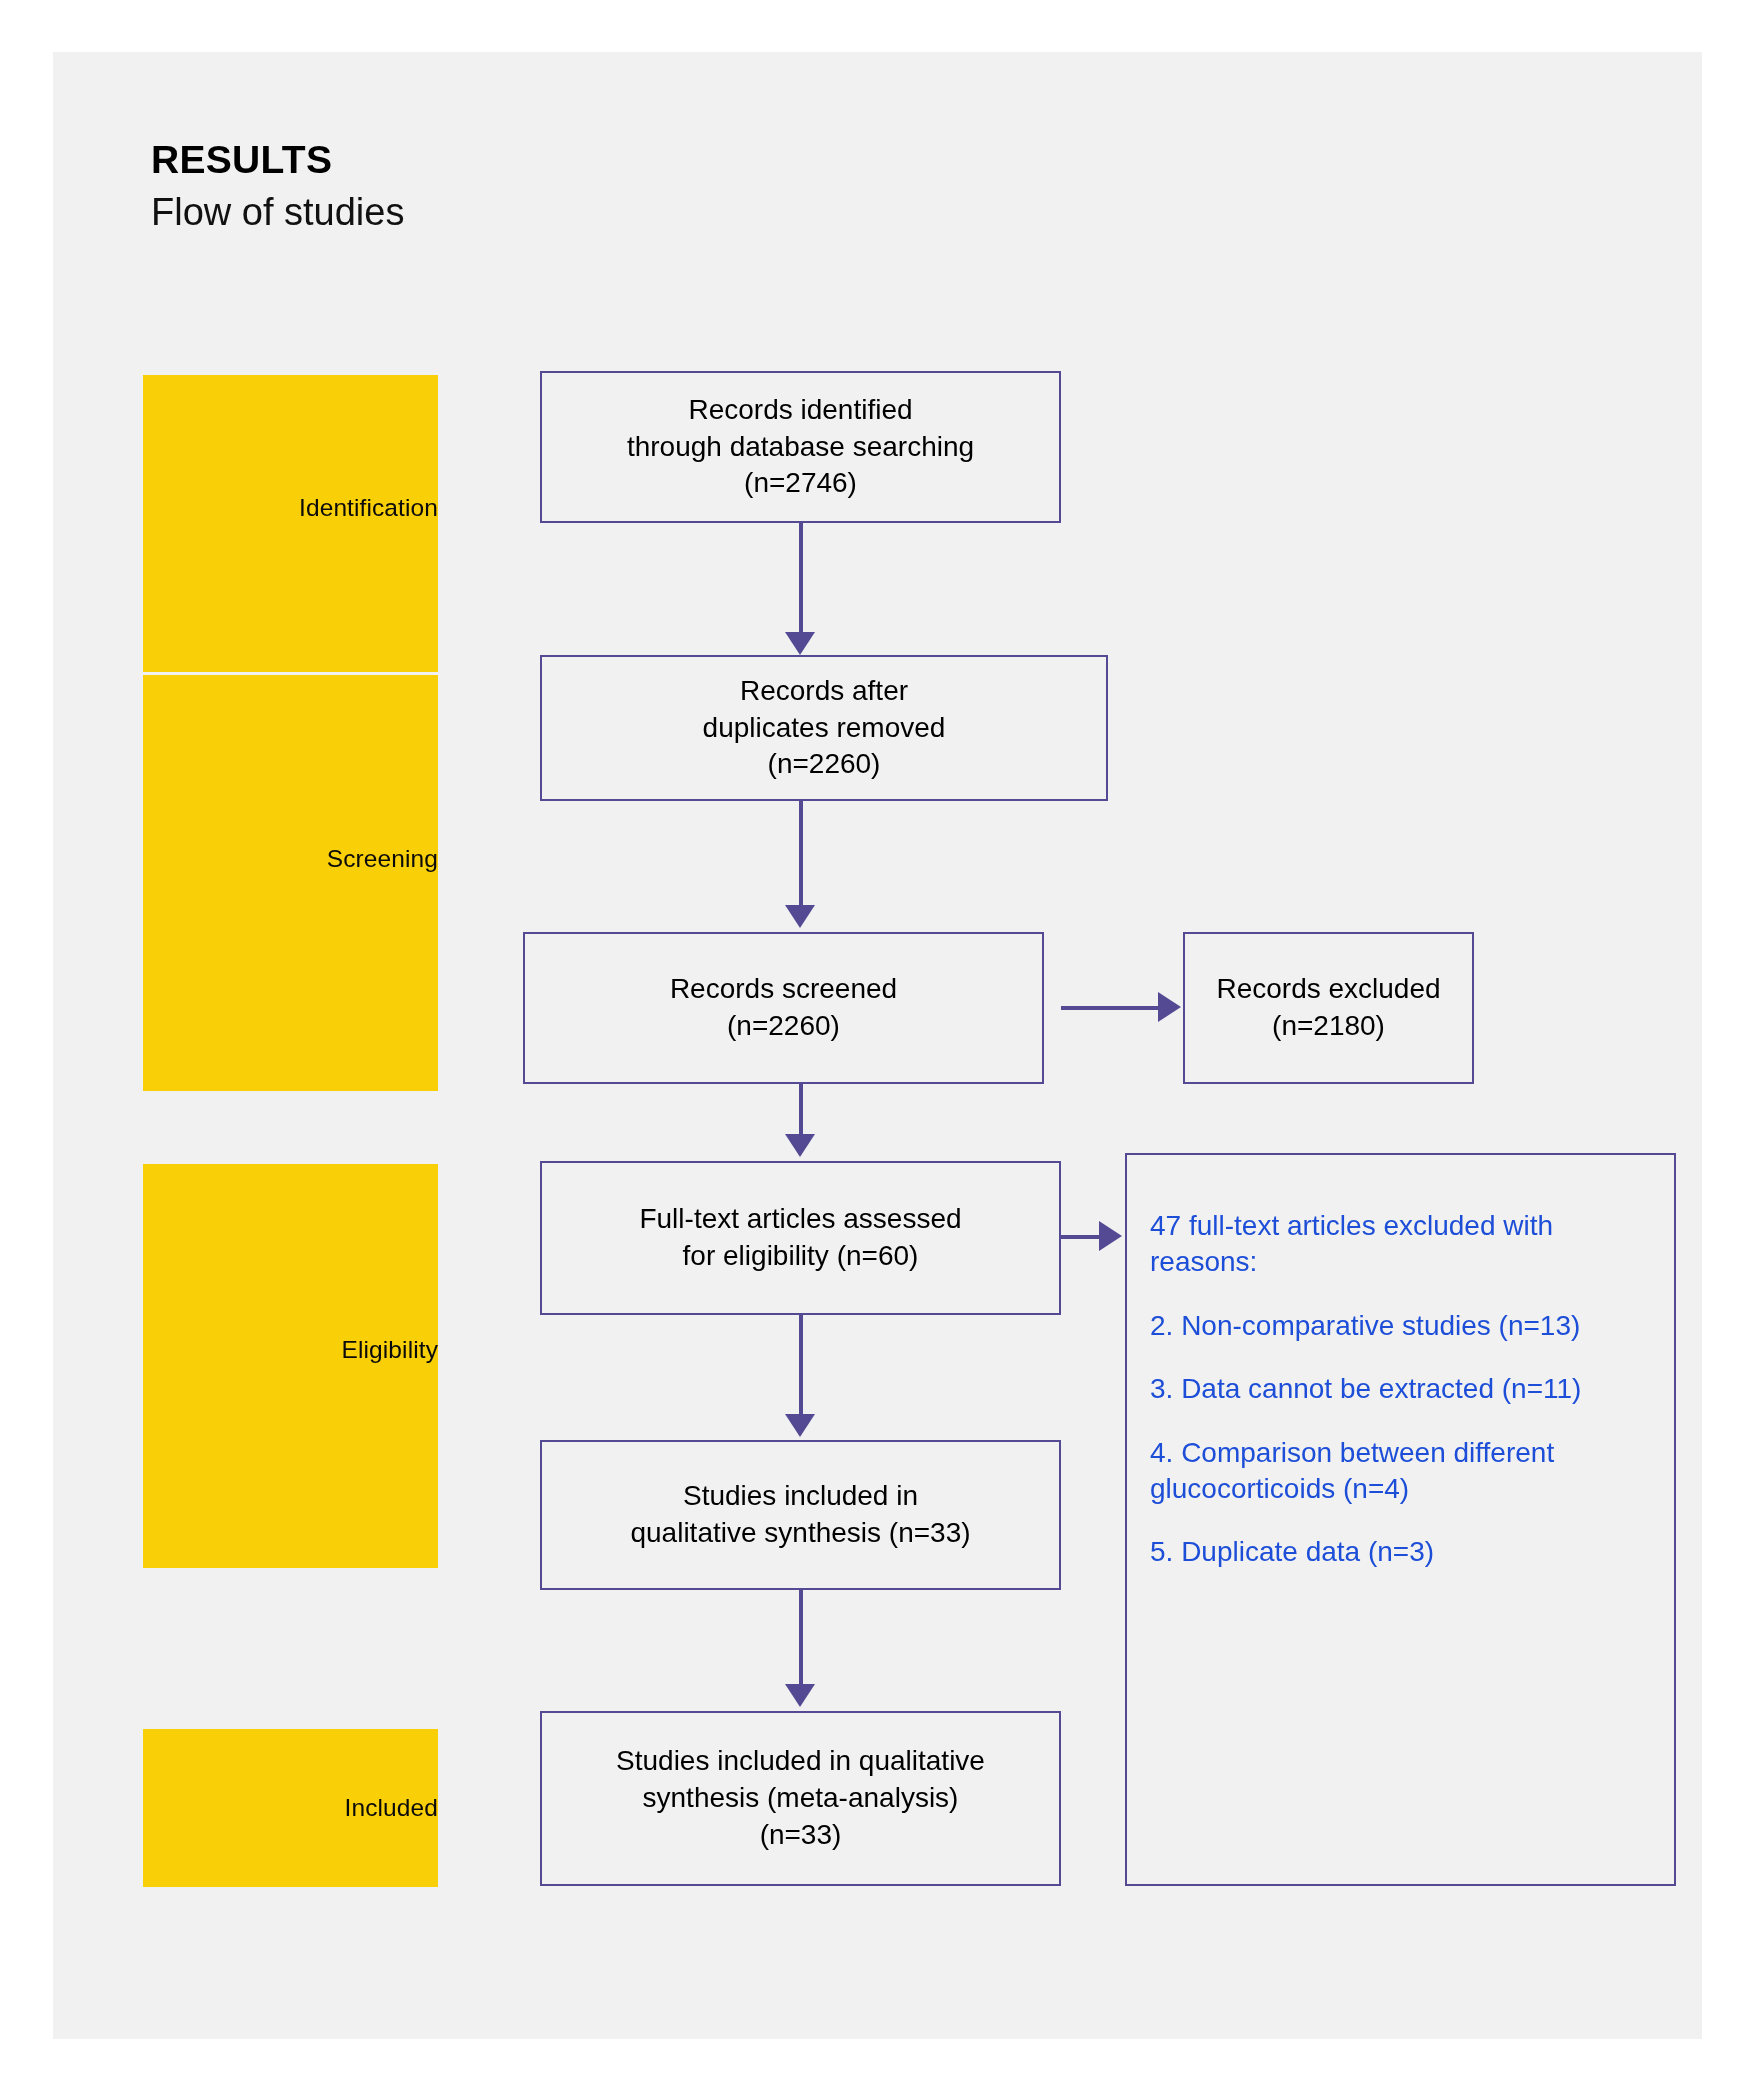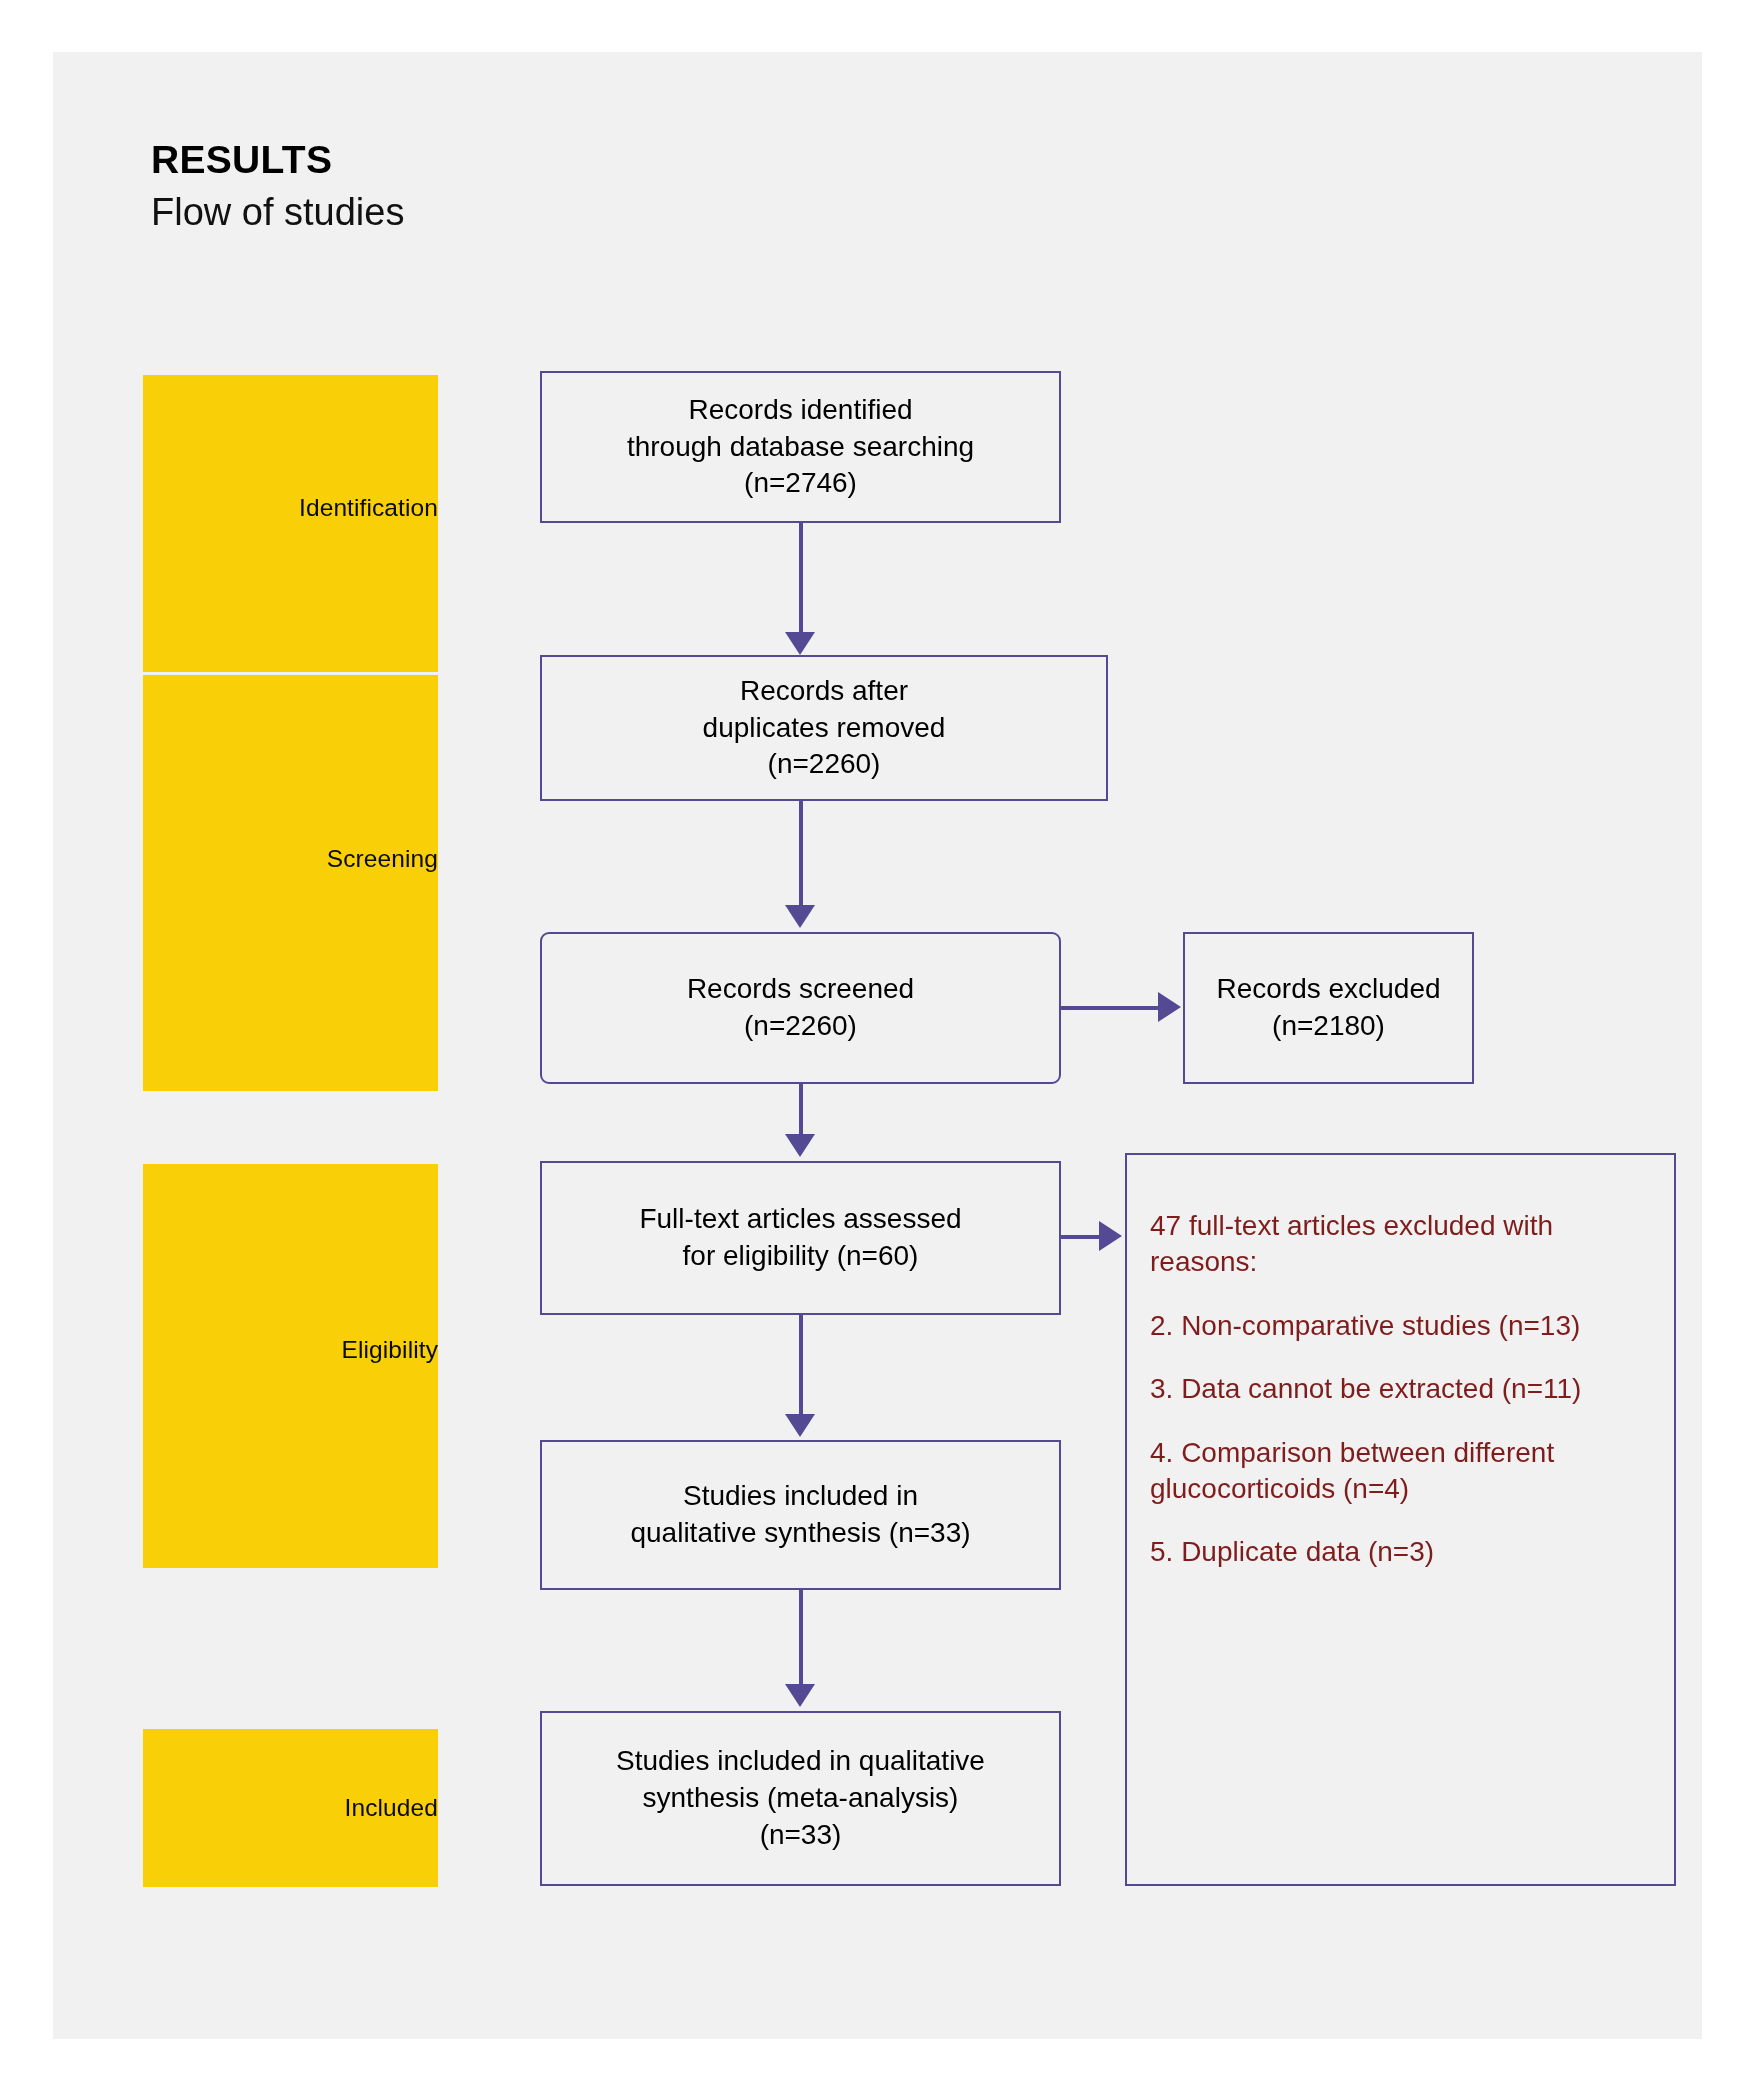--- a/index.html
+++ b/index.html
@@ -103,21 +103,21 @@
     height: 733px;
     background: #f1f1f1;
     border: 2.7px solid #544a94;
     box-sizing: border-box;
     padding: 53px 23px 13.6px 23px;
   }
   .reasons-box p {
     margin: 0 0 27px 0;
     font-size: 28px;
     line-height: 1.30;
-    color: #7f1d1d;
+    color: #1d4ed8;
   }
   .reasons-box p:last-child { margin-bottom: 0; }
 
   
   .conn-v {
     position: absolute;
     width: 4.1px;
     background: #544a94;
   }
   .conn-h {
@@ -184,21 +184,21 @@
 through database searching
 (n=2746)</span>
   </div>
 
   <div class="flow-box box-dupes" style="left:487px; top:603px;">
     <span class="box-text">Records after
 duplicates removed
 (n=2260)</span>
   </div>
 
-  <div class="flow-box box-screened" style="left:487px; top:880px;border-radius:9px;">
+  <div class="flow-box box-screened" style="left:470px; top:880px;">
     <span class="box-text">Records screened
 (n=2260)</span>
   </div>
 
   <div class="flow-box box-excluded" style="left:1130px; top:880px;">
     <span class="box-text">Records excluded
 (n=2180)</span>
   </div>
 
   <div class="flow-box box-fulltext" style="left:487px; top:1109px;">

